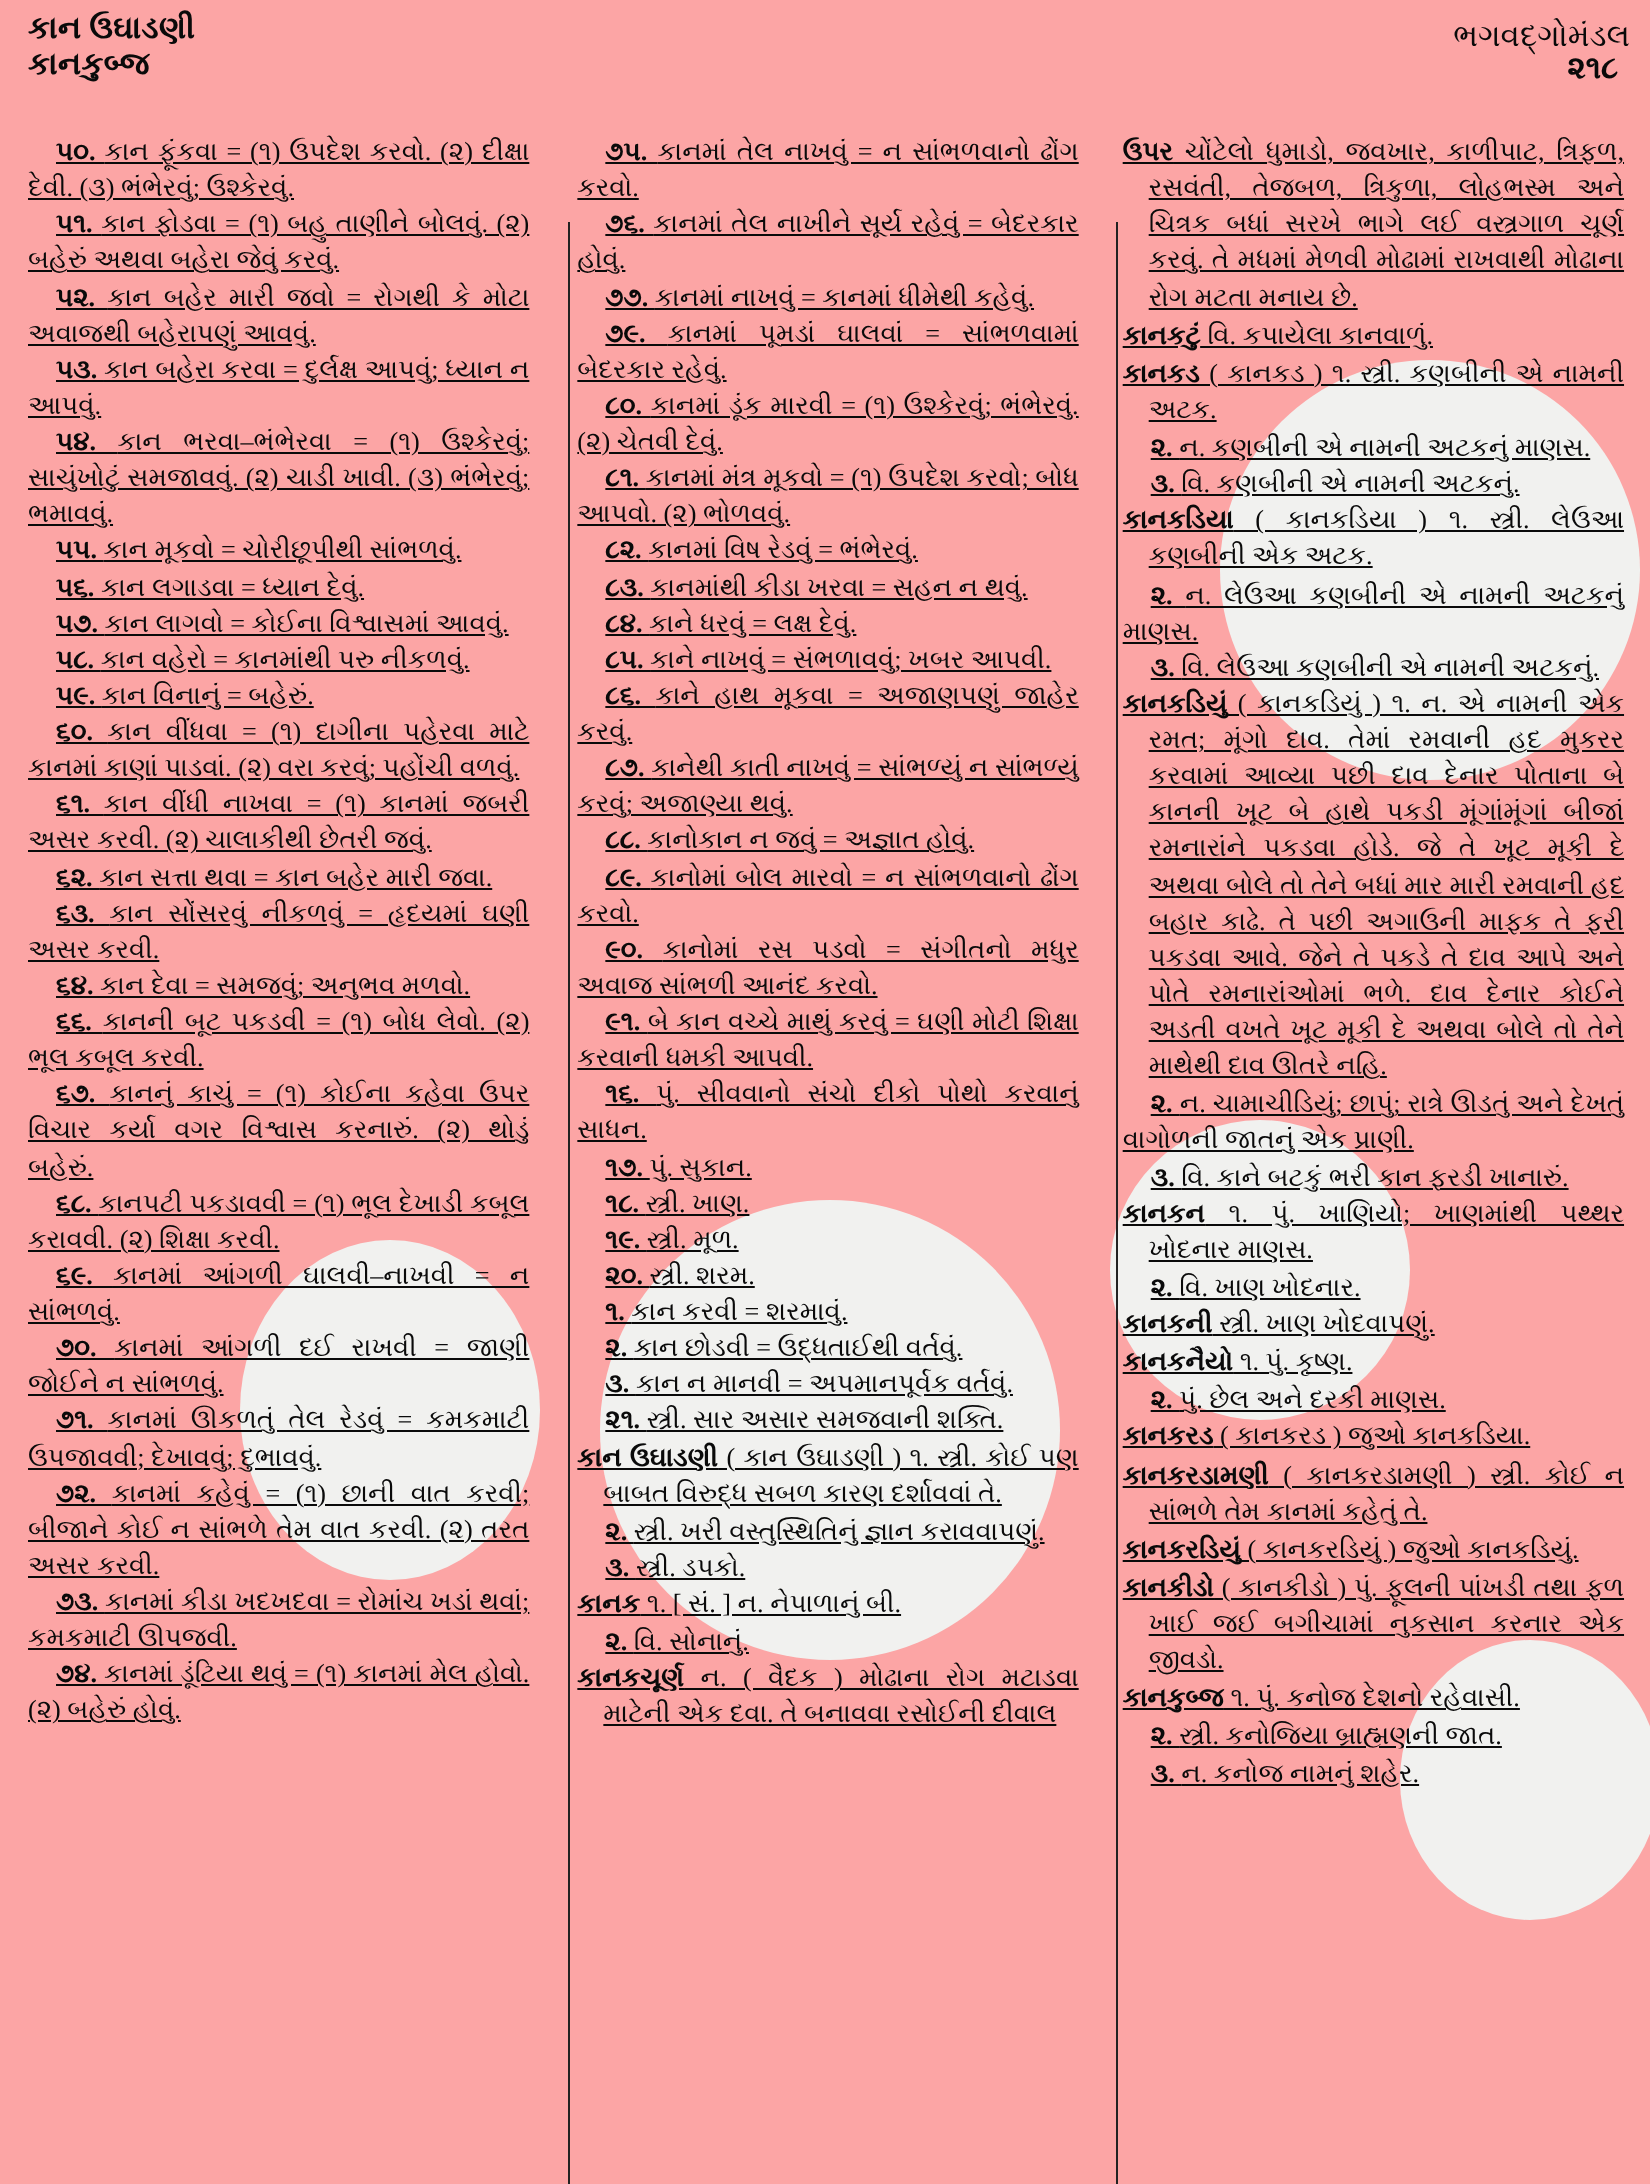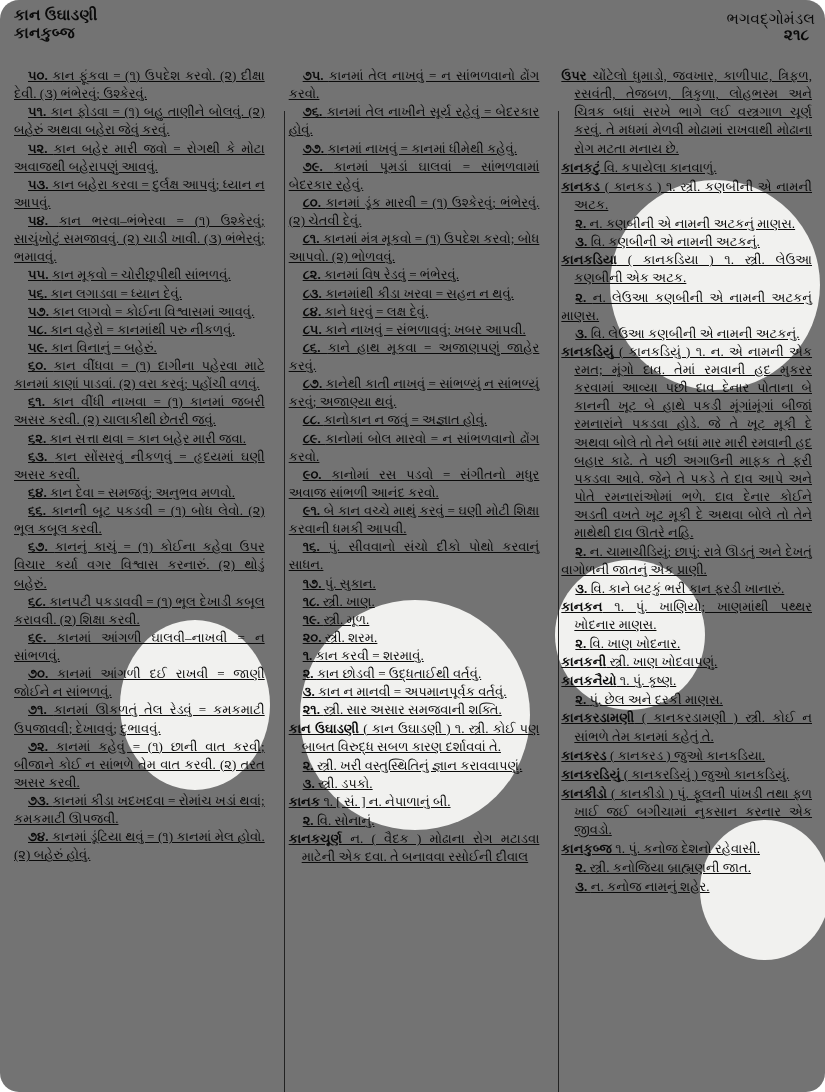--- a/index.html
+++ b/index.html
@@ -15,22 +15,21 @@
     color: #0a0a0a;
     position: relative;
     overflow: hidden;
   }
   .page {
     position: relative;
     width: 825px;
     height: 1092px;
     box-sizing: border-box;
     padding: 6px 10px 4px 10px;
-    background: #737373;
-    border-radius: 19px;
+    background: #fca5a5;
   }
   
   .watermark {
     position: absolute;
     border-radius: 50%;
     background: #f1f1ef;
     z-index: 0;
     pointer-events: none;
   }
   .wm1 { left: 610px; top: 180px; width: 210px; height: 210px; }
@@ -226,22 +225,22 @@
           <p class="e"><span class="num">૨. </span><span>ન. લેઉઆ કણબીની એ નામની અટકનું માણસ.</span></p>
           <p class="e"><span class="num">૩. </span><span>વિ. લેઉઆ કણબીની એ નામની અટકનું.</span></p>
           <p class="e0"><span class="hw">કાનકડિયું</span><span> ( કાનકડિયું ) ૧. ન. એ નામની એક રમત; મૂંગો દાવ. તેમાં રમવાની હદ મુકરર કરવામાં આવ્યા પછી દાવ દેનાર પોતાના બે કાનની ખૂટ બે હાથે પકડી મૂંગાંમૂંગાં બીજાં રમનારાંને પકડવા હોડે. જે તે ખૂટ મૂકી દે અથવા બોલે તો તેને બધાં માર મારી રમવાની હદ બહાર કાઢે. તે પછી અગાઉની માફક તે ફરી પકડવા આવે. જેને તે પકડે તે દાવ આપે અને પોતે રમનારાંઓમાં ભળે. દાવ દેનાર કોઈને અડતી વખતે ખૂટ મૂકી દે અથવા બોલે તો તેને માથેથી દાવ ઊતરે નહિ.</span></p>
           <p class="e"><span class="num">૨. </span><span>ન. ચામાચીડિયું; છાપું; રાત્રે ઊડતું અને દેખતું વાગોળની જાતનું એક પ્રાણી.</span></p>
           <p class="e"><span class="num">૩. </span><span>વિ. કાને બટકું ભરી કાન ફરડી ખાનારું.</span></p>
           <p class="e0"><span class="hw">કાનકન</span><span> ૧. પું. ખાણિયો; ખાણમાંથી પથ્થર ખોદનાર માણસ.</span></p>
           <p class="e"><span class="num">૨. </span><span>વિ. ખાણ ખોદનાર.</span></p>
           <p class="e0"><span class="hw">કાનકની</span><span> સ્ત્રી. ખાણ ખોદવાપણું.</span></p>
           <p class="e0"><span class="hw">કાનકનૈયો</span><span> ૧. પું. કૃષ્ણ.</span></p>
           <p class="e"><span class="num">૨. </span><span>પું. છેલ અને દરકી માણસ.</span></p>
+          <p class="e0"><span class="hw">કાનકરડ</span><span> ( કાનકરડ ) જુઓ કાનકડિયા.</span></p>
           <p class="e0"><span class="hw">કાનકરડામણી</span><span> ( કાનકરડામણી ) સ્ત્રી. કોઈ ન સાંભળે તેમ કાનમાં કહેતું તે.</span></p>
-          <p class="e0"><span class="hw">કાનકરડ</span><span> ( કાનકરડ ) જુઓ કાનકડિયા.</span></p>
           <p class="e0"><span class="hw">કાનકરડિયું</span><span> ( કાનકરડિયું ) જુઓ કાનકડિયું.</span></p>
           <p class="e0"><span class="hw">કાનકીડો</span><span> ( કાનકીડો ) પું. ફૂલની પાંખડી તથા ફળ ખાઈ જઈ બગીચામાં નુકસાન કરનાર એક જીવડો.</span></p>
           <p class="e0"><span class="hw">કાનકુબ્જ</span><span> ૧. પું. કનોજ દેશનો રહેવાસી.</span></p>
           <p class="e"><span class="num">૨. </span><span>સ્ત્રી. કનોજિયા બ્રાહ્મણની જાત.</span></p>
           <p class="e"><span class="num">૩. </span><span>ન. કનોજ નામનું શહેર.</span></p>
         </div>
     </div>
 
   </div>
 </div>

